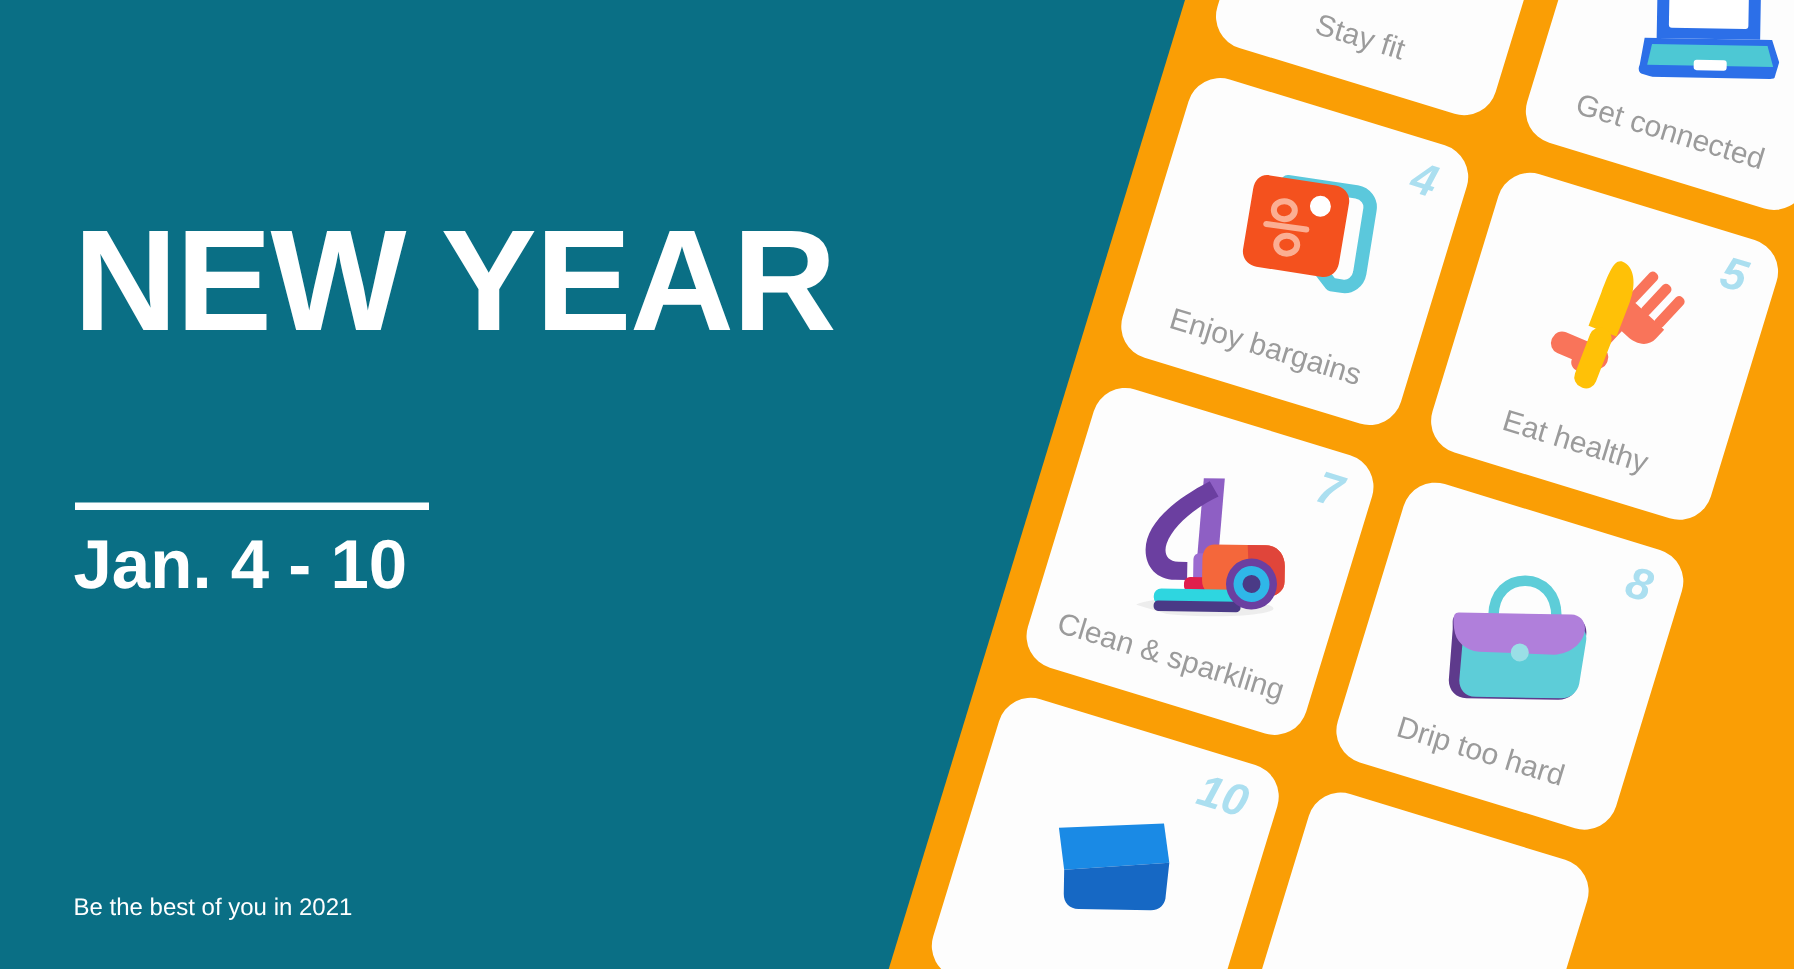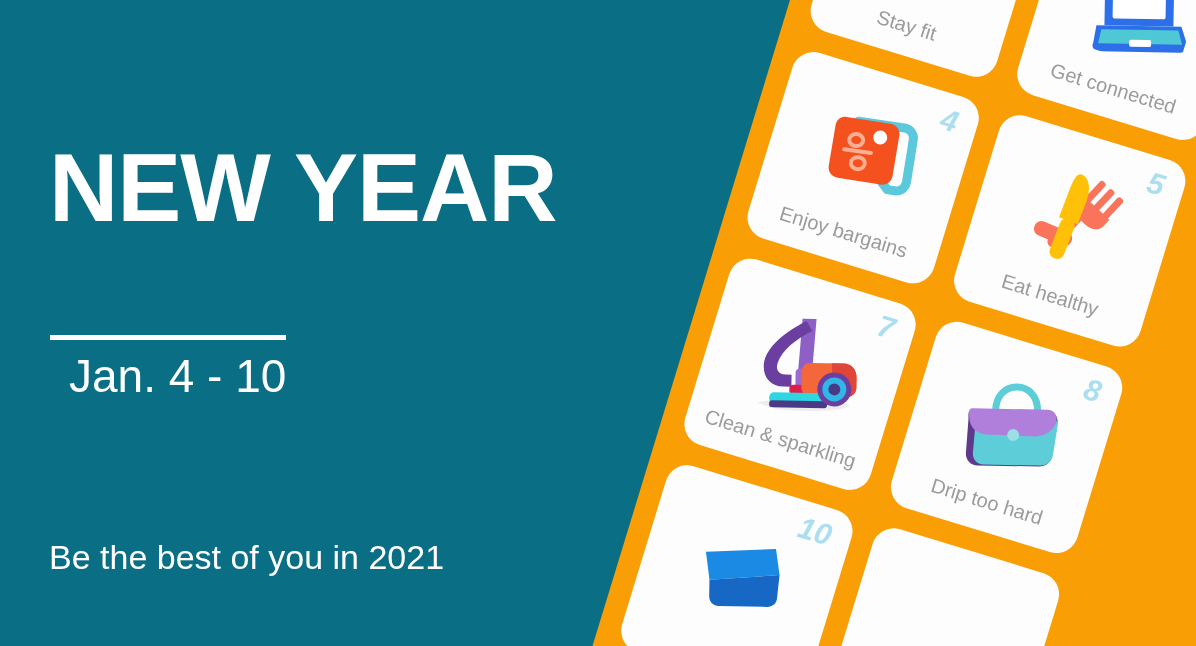--- a/index.html
+++ b/index.html
@@ -40,29 +40,28 @@
     top: 335px; left: 1px;
     width: 236px; height: 5px;
     background: #FFFFFF;
   }
   .daterange {
     position: absolute;
     top: 348px; left: 0;
     color: #FFFFFF;
     font-size: 46px;
     line-height: 56px;
-    font-weight: normal;
-    white-space: nowrap;
-    margin-left: 20px;
+    font-weight: bold;
+    white-space: nowrap;
   }
   .tagline {
     position: absolute;
-    top: 540px; left: 0;
+    top: 589px; left: 0;
     color: #FFFFFF;
-    font-size: 34px;
+    font-size: 16px;
     line-height: 34px;
     font-weight: normal;
     white-space: nowrap;
   }
 
   
   .panel-wrap {
     position: absolute;
     left: 0; top: 0;
     width: 1196px; height: 646px;

